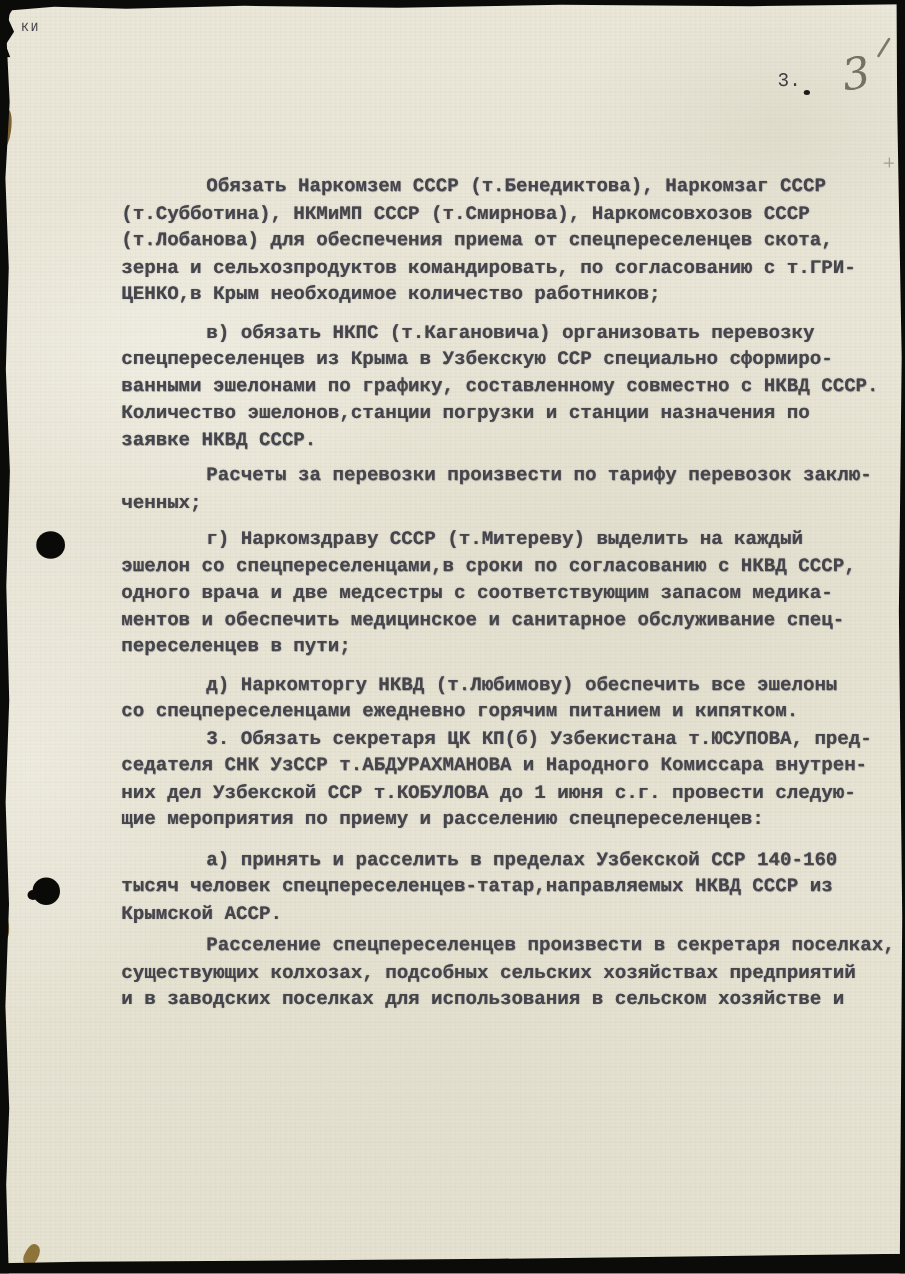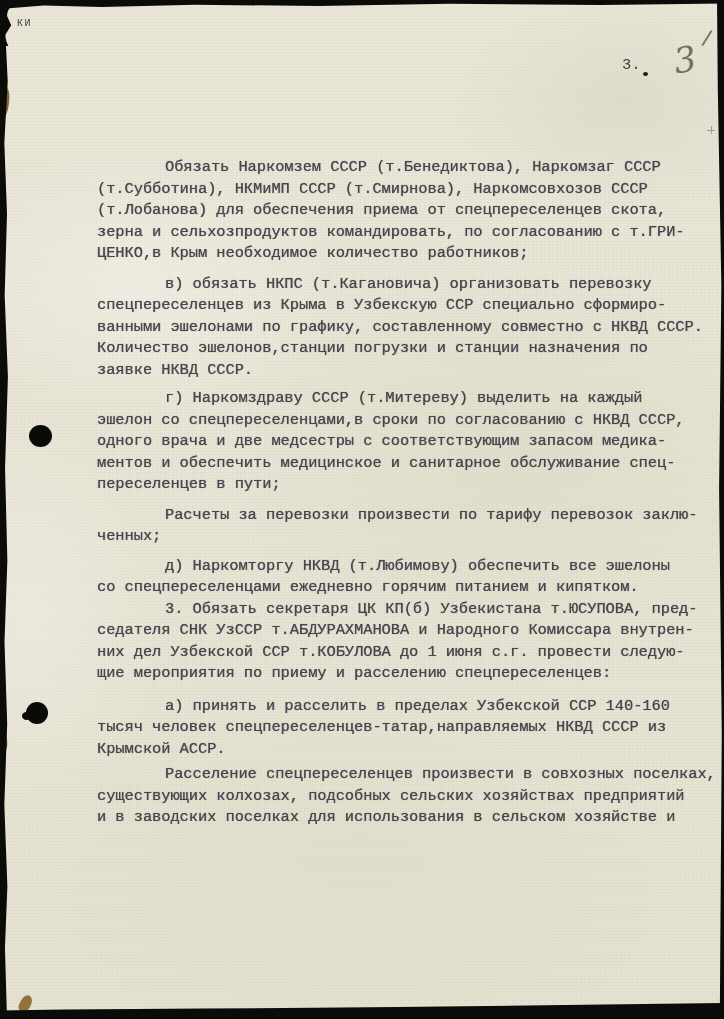--- a/index.html
+++ b/index.html
@@ -56,25 +56,26 @@
     color:rgba(104,100,88,0.9); transform:rotate(-9deg); }
   .handwritten-stroke { position:absolute; left:698px; top:37px; width:18px; height:2px;
     background:rgba(104,100,88,0.85); border-radius:2px; transform:rotate(-58deg); }
   .ink-speck { position:absolute; left:643px; top:72px; width:5px; height:4px;
     background:#1c1c17; border-radius:50%; }
   .cross-mark { position:absolute; left:707px; top:126px; width:8px; height:8px; opacity:0.55; }
   .cross-mark::before { content:""; position:absolute; left:0; top:3.5px; width:8px; height:1px; background:#6c685a; }
   .cross-mark::after  { content:""; position:absolute; left:3.5px; top:0; width:1px; height:8px; background:#6c685a; }
   
   .doc-text {
-    position:absolute; left:97px; top:157px; width:626px;
+    position:absolute; left:97px; top:139px; width:626px;
     font-size:15.3px; line-height:21.5px;
     color:#46454c;
     text-shadow:0 0 1px rgba(70,68,78,0.55), 0.4px 0.4px 0.5px rgba(70,68,78,0.35);
     filter:blur(0.28px);
+    font-weight:bold;
   }
   .para { margin:0 0 9px 0; text-indent:68px; white-space:pre-line; }
   .para.g7  { margin-bottom:7px; }
   .para.g8  { margin-bottom:8px; }
   .para.g0  { margin-bottom:0; }
   .para.g13 { margin-bottom:13px; }
   .para.g11 { margin-bottom:11px; }
   .para.g4  { margin-bottom:4px; }
 </style>
 </head>
@@ -96,37 +97,37 @@
     <p class="para">Обязать Наркомзем СССР (т.Бенедиктова), Наркомзаг СССР
 (т.Субботина), НКМиМП СССР (т.Смирнова), Наркомсовхозов СССР
 (т.Лобанова) для обеспечения приема от спецпереселенцев скота,
 зерна и сельхозпродуктов командировать, по согласованию с т.ГРИ-
 ЦЕНКО,в Крым необходимое количество работников;</p>
     <p class="para g7">в) обязать НКПС (т.Кагановича) организовать перевозку
 спецпереселенцев из Крыма в Узбекскую ССР специально сформиро-
 ванными эшелонами по графику, составленному совместно с НКВД СССР.
 Количество эшелонов,станции погрузки и станции назначения по
 заявке НКВД СССР.</p>
+    <p class="para g8">Расчеты за перевозки произвести по тарифу перевозок заклю-
+ченных;</p>
     <p class="para">г) Наркомздраву СССР (т.Митереву) выделить на каждый
 эшелон со спецпереселенцами,в сроки по согласованию с НКВД СССР,
 одного врача и две медсестры с соответствующим запасом медика-
 ментов и обеспечить медицинское и санитарное обслуживание спец-
 переселенцев в пути;</p>
-    <p class="para g8">Расчеты за перевозки произвести по тарифу перевозок заклю-
-ченных;</p>
     <p class="para g0">д) Наркомторгу НКВД (т.Любимову) обеспечить все эшелоны
 со спецпереселенцами ежедневно горячим питанием и кипятком.</p>
     <p class="para g11">3. Обязать секретаря ЦК КП(б) Узбекистана т.ЮСУПОВА, пред-
 седателя СНК УзССР т.АБДУРАХМАНОВА и Народного Комиссара внутрен-
 них дел Узбекской ССР т.КОБУЛОВА до 1 июня с.г. провести следую-
 щие мероприятия по приему и расселению спецпереселенцев:</p>
     <p class="para g4">а) принять и расселить в пределах Узбекской ССР 140-160
 тысяч человек спецпереселенцев-татар,направляемых НКВД СССР из
 Крымской АССР.</p>
-    <p class="para g0">Расселение спецпереселенцев произвести в совхозных поселках,
+    <p class="para g0">Расселение спецпереселенцев произвести в секретаря поселках,
 существующих колхозах, подсобных сельских хозяйствах предприятий
 и в заводских поселках для использования в сельском хозяйстве и</p>
   </div>
 
   <div class="hole hole-top"></div>
   <div class="hole hole-bottom"></div>
 
   <div class="tear tear-1"></div>
   <div class="tear tear-2"></div>
   <div class="tear tear-3"></div>

